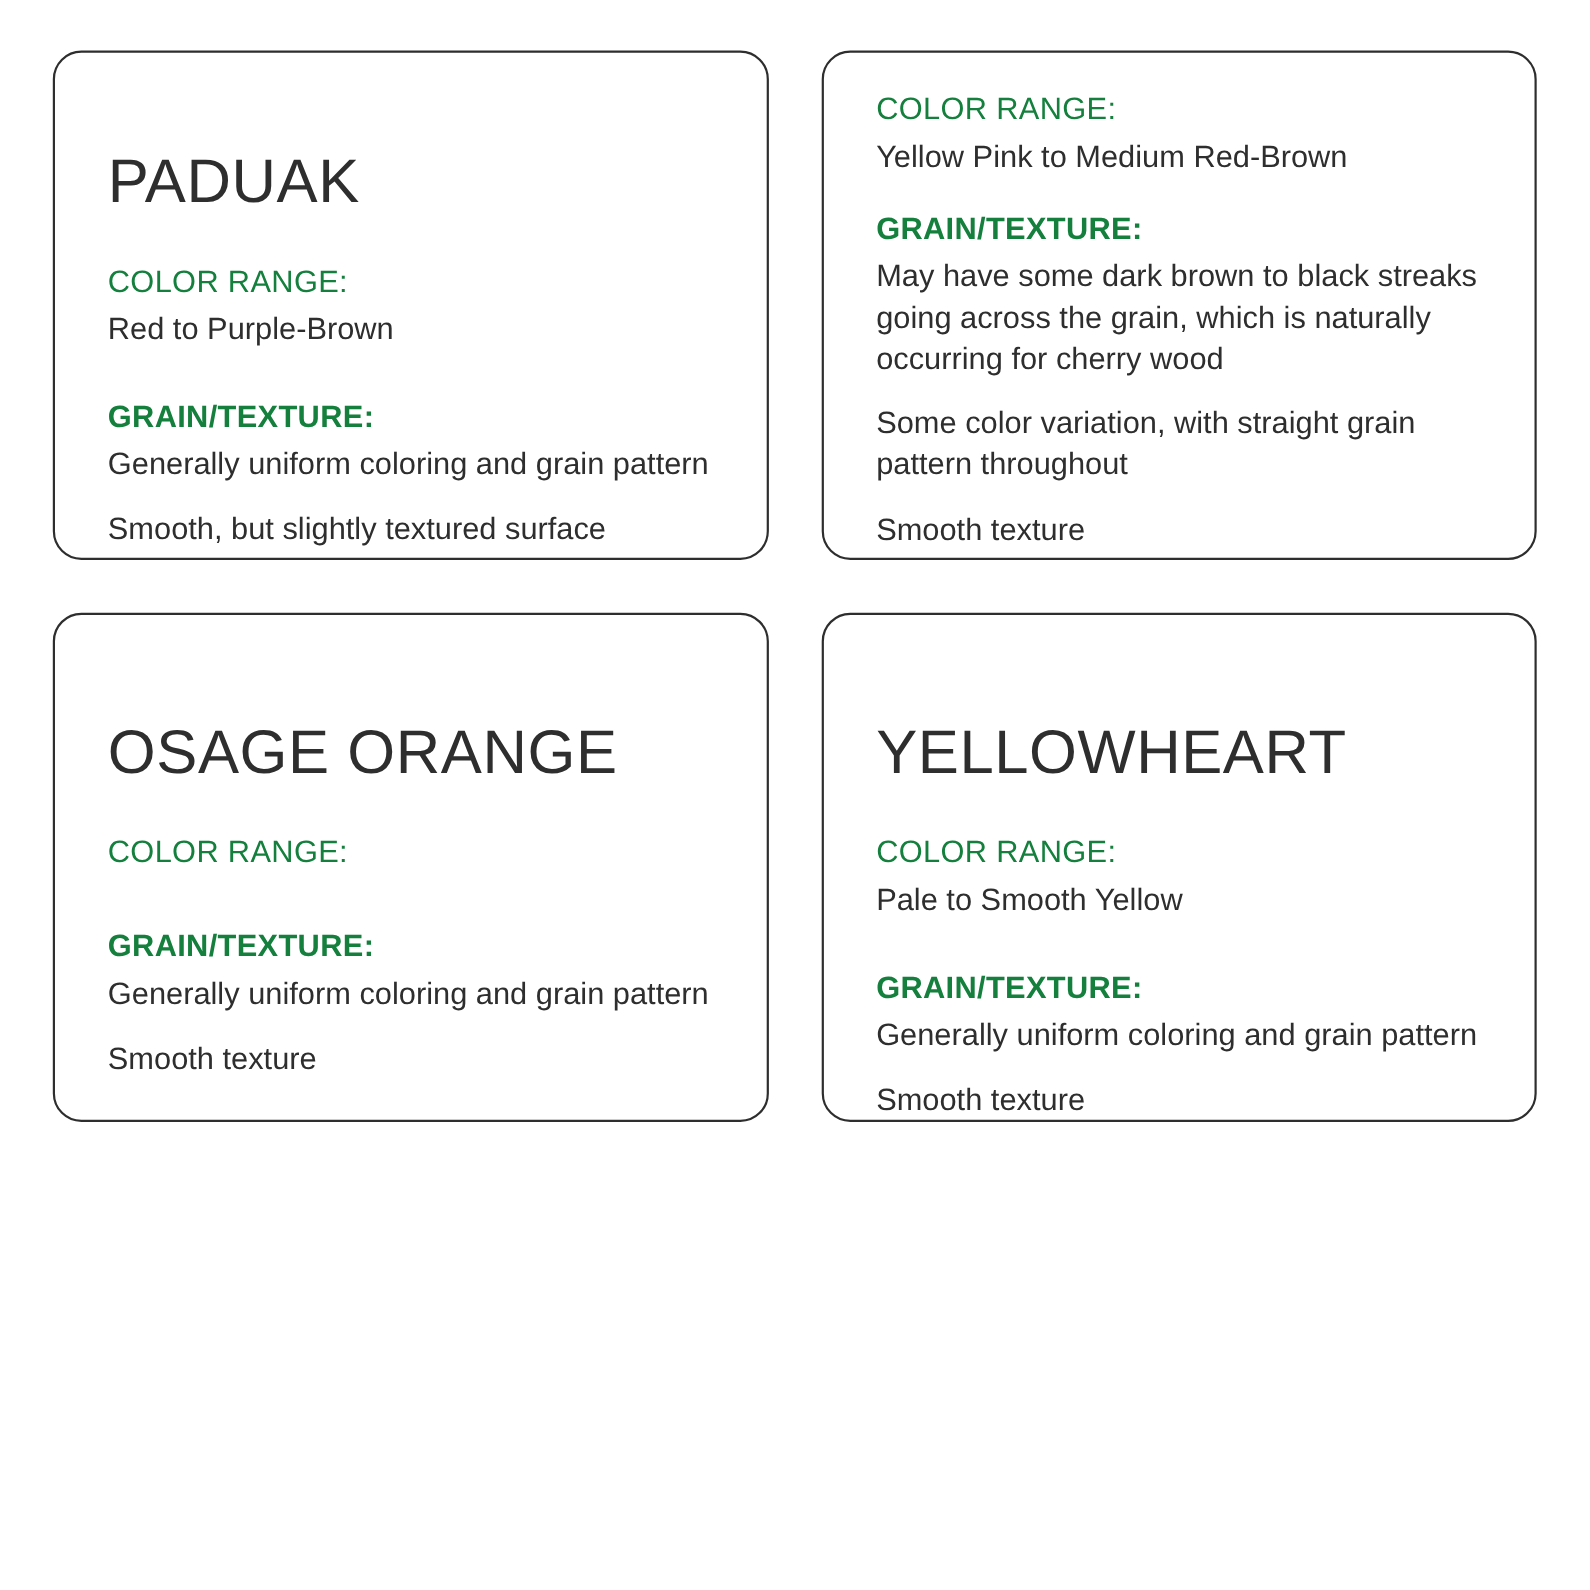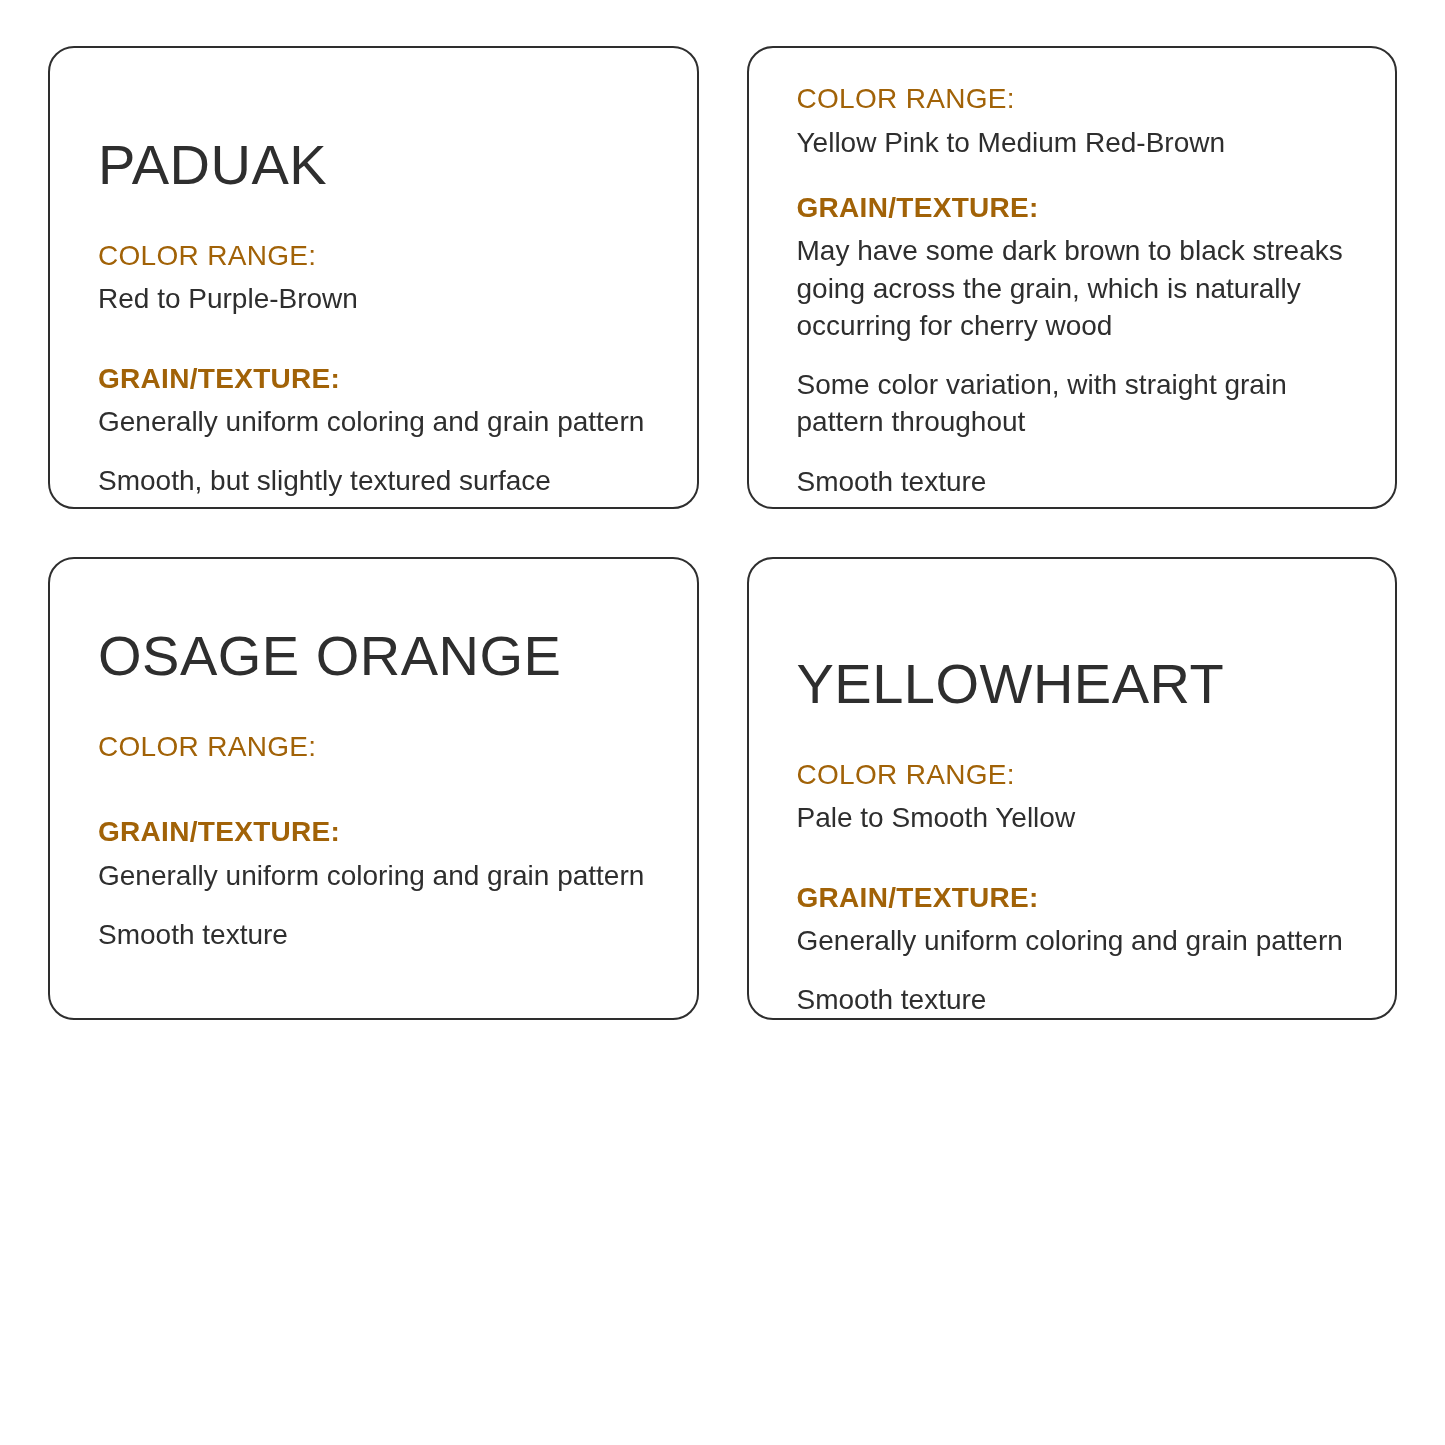--- a/index.html
+++ b/index.html
@@ -43,37 +43,37 @@
     color: #2e2e2e;
     white-space: nowrap;
   }
   .card-title.tight { margin-bottom: 16px; }
   .section-label {
     font-size: 28px;
     font-weight: 400;
     letter-spacing: 0.3px;
     line-height: 1.2;
     margin: 0 0 8px 0;
-    color: #a16207;
+    color: #15803d;
   }
   .section-label.spaced { margin-top: 34px; font-weight: bold; }
   .body-text {
     font-size: 28px;
     font-weight: 400;
     line-height: 1.33;
     margin: 0 0 0 0;
     color: #2e2e2e;
   }
   .body-text + .body-text { margin-top: 22px; }
   
   #card-paduak .card-title { margin-top: 54px; margin-bottom: 44px; }
   #card-paduak .section-label.spaced { margin-top: 44px; }
   #card-cherry .card-title { margin-top: 16px; margin-bottom: 22px; }
   #card-cherry .section-label.spaced { margin-top: 30px; }
-  #card-osage .card-title { margin-top: 34px; margin-bottom: 44px; }
+  #card-osage .card-title { margin-top: 62px; margin-bottom: 44px; }
   #card-osage .section-label.spaced { margin-top: 44px; }
   #card-yellowheart .card-title { margin-top: 62px; margin-bottom: 44px; }
   #card-yellowheart .section-label.spaced { margin-top: 44px; }
 </style>
 </head>
 <body>
 
 <div class="sheet">
 
   <div class="card" id="card-paduak">

